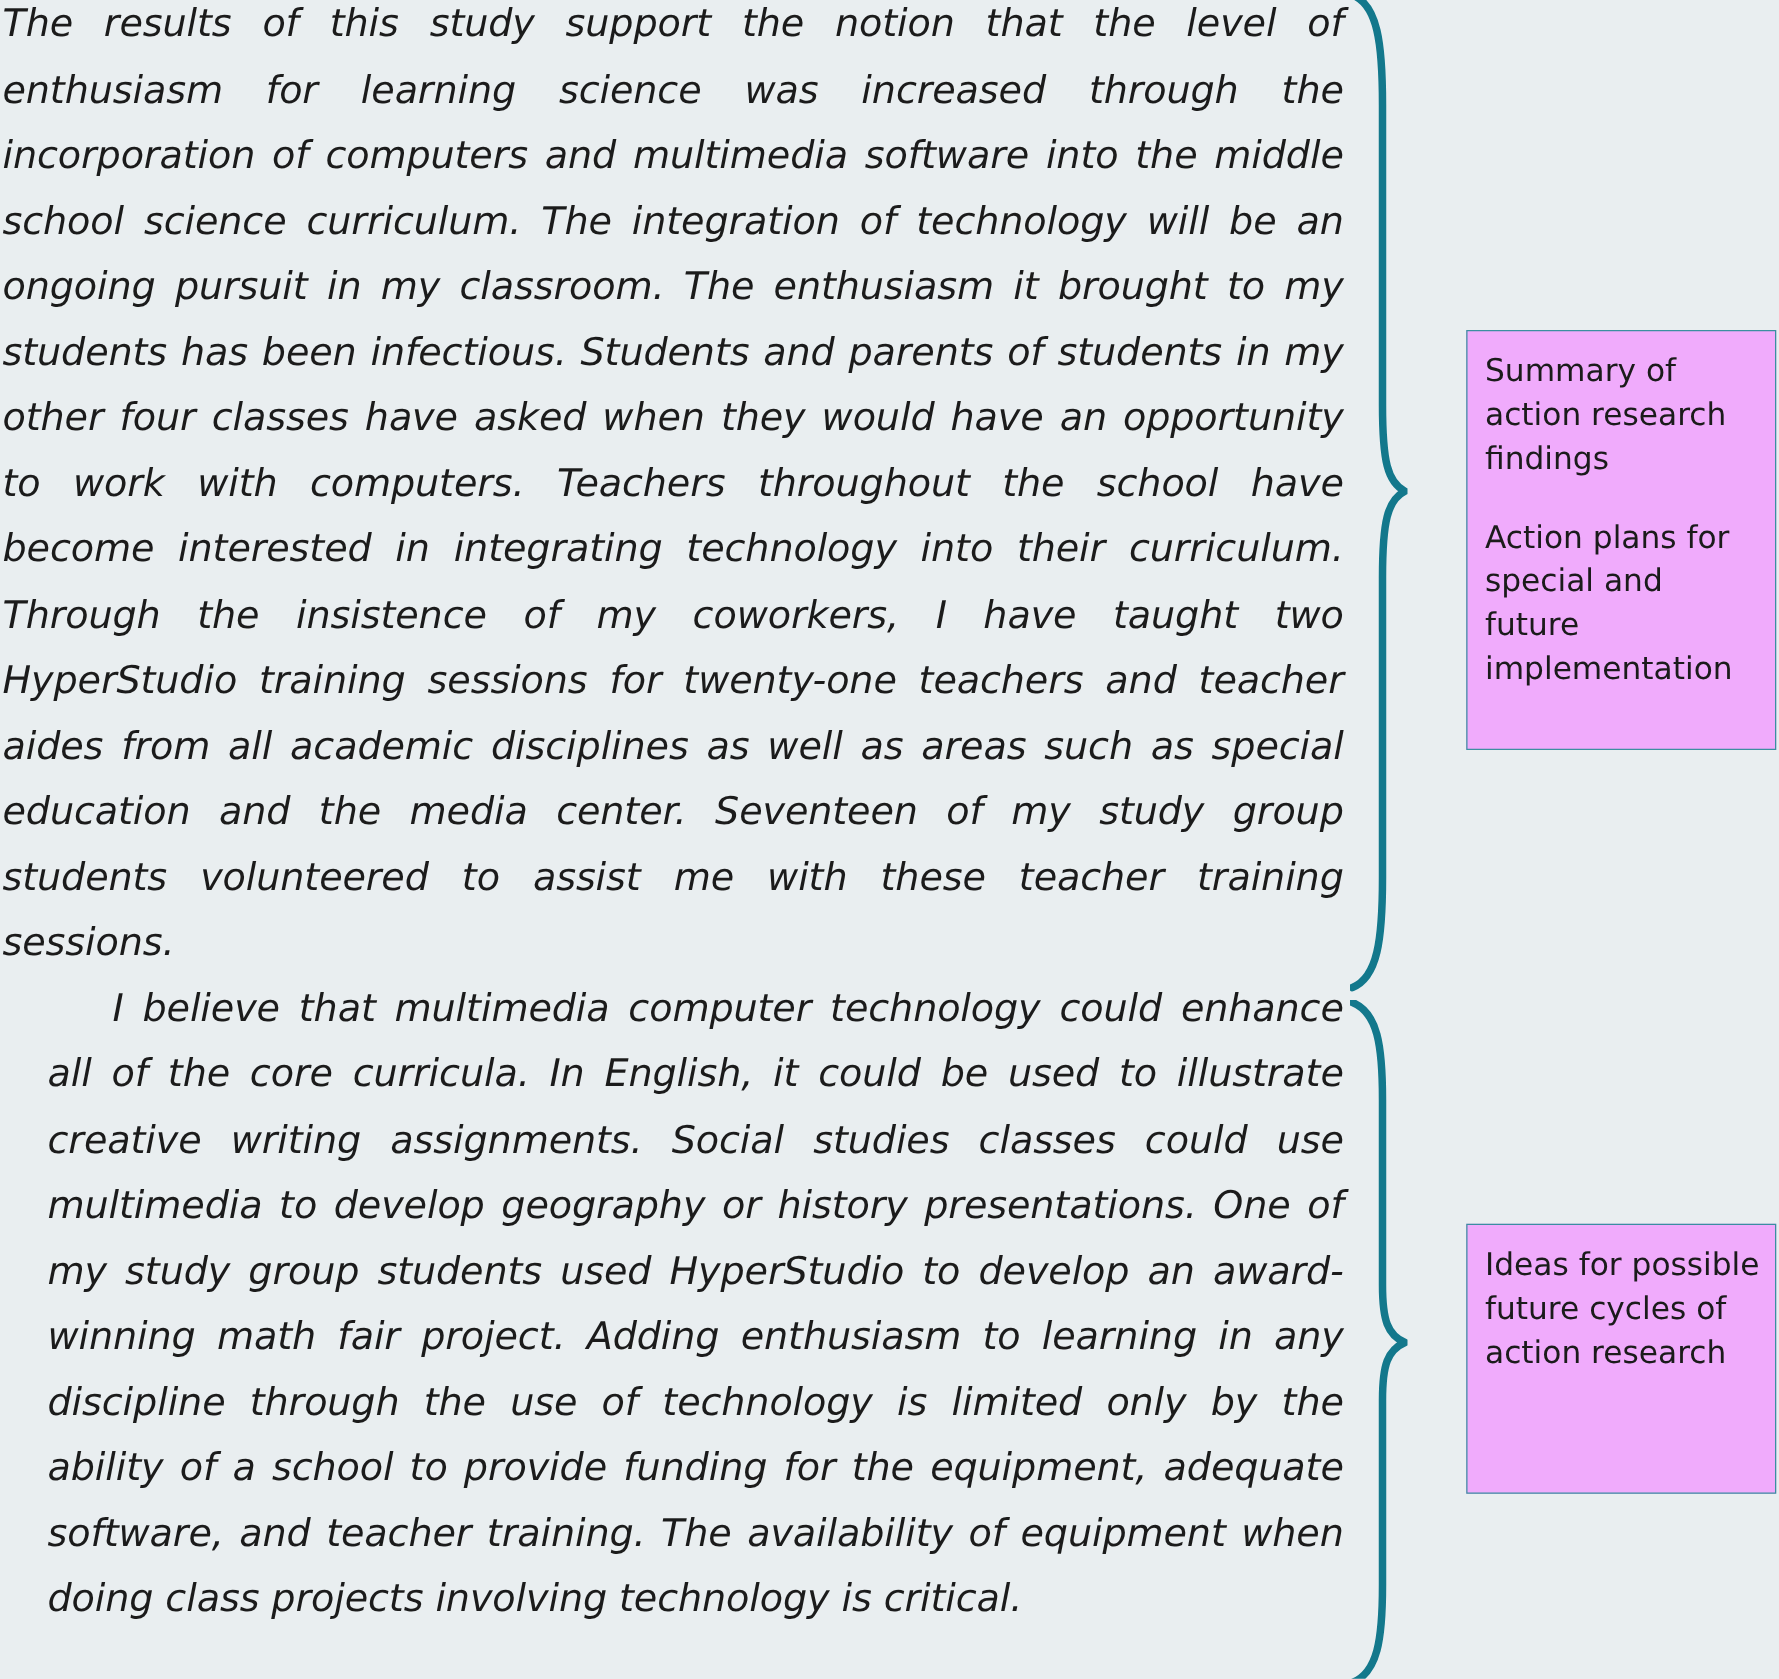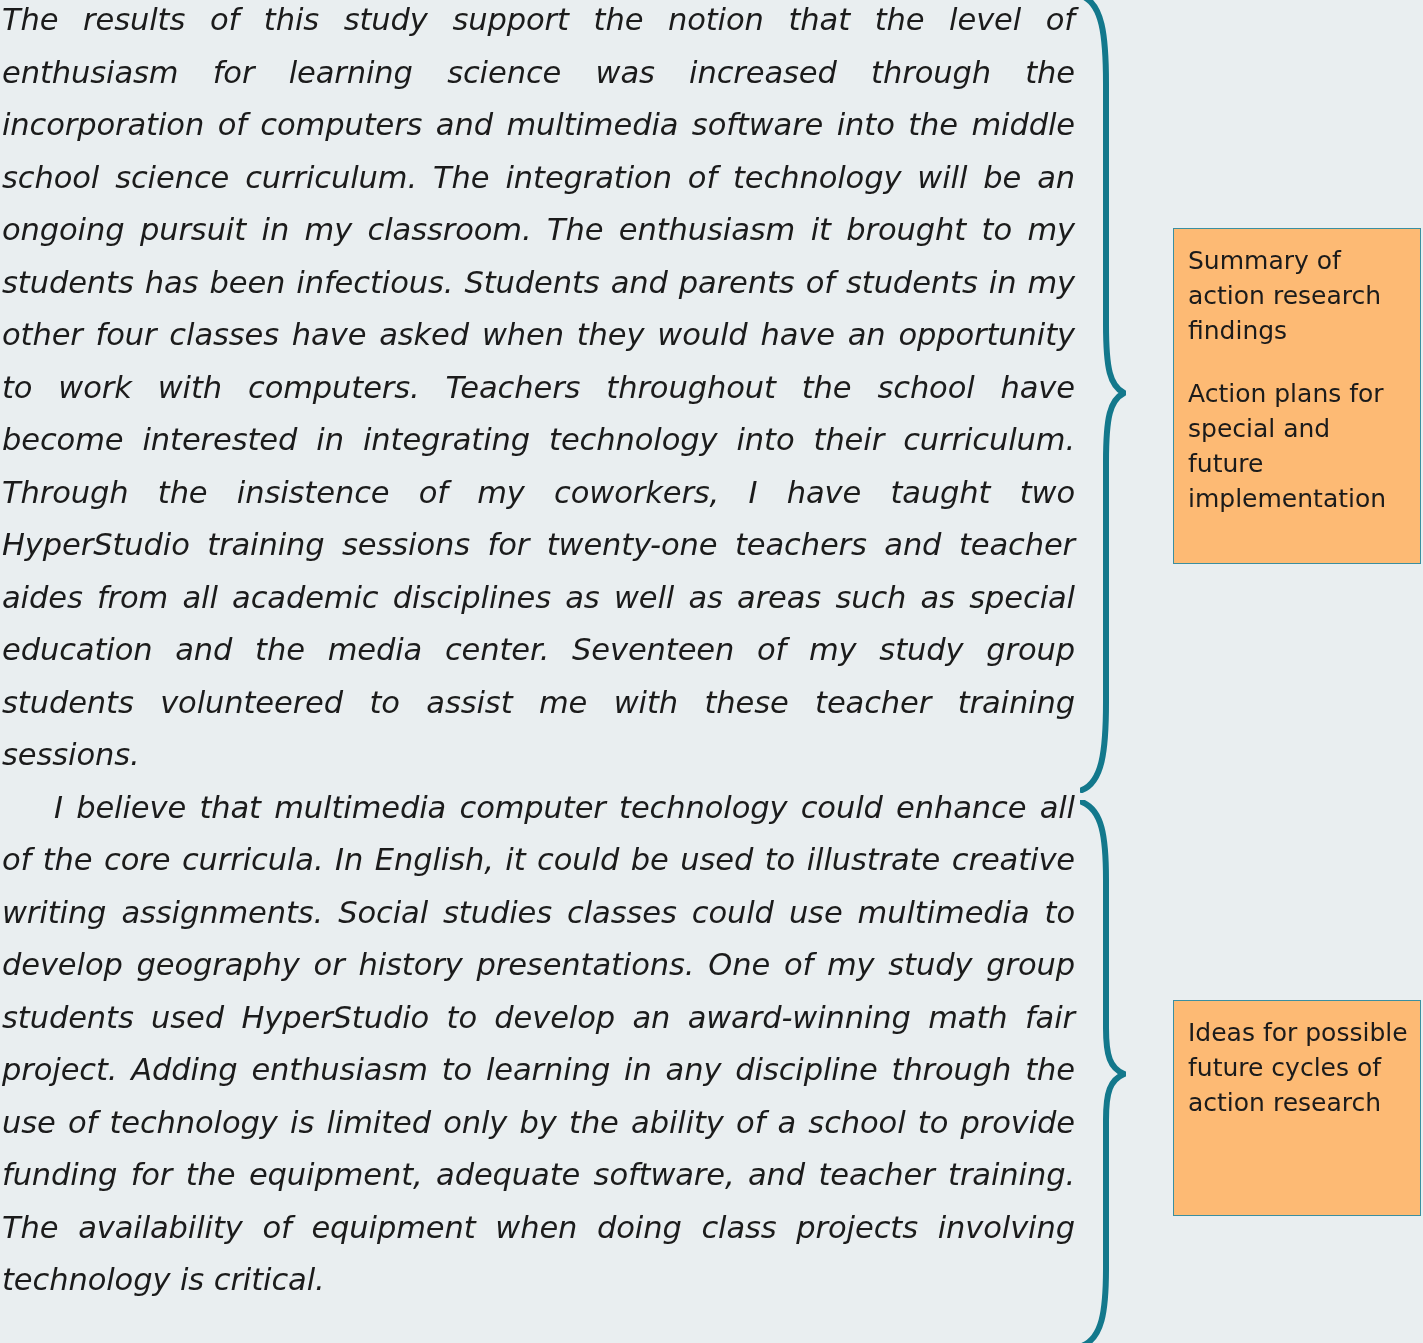--- a/index.html
+++ b/index.html
@@ -38,20 +38,21 @@
     color: #1b1b1b;
     text-align: justify;
     text-justify: inter-word;
     margin: 0;
     padding: 0 8px 0 2px;
     letter-spacing: -0.1px;
   }
   .para.second {
     text-indent: 52px;
     margin-top: 0px;
+    margin-left: 36px;
   }
   .para.first {
     margin-top: -6px;
   }
 
   
   .brace {
     position: absolute;
     color: #13788c;
   }
@@ -65,32 +66,33 @@
   .brace-bottom {
     left: 1080px;
     top: 800px;
   }
 
   
   .callout {
     position: absolute;
     box-sizing: border-box;
     border: 1.6px solid #3b8fa0;
-    background: #fdba74;
+    background: #f0abfc;
     padding: 14px 12px 16px 14px;
+    margin-top: 36px;
   }
   .callout-1 {
     left: 1173px;
     top: 228px;
     width: 248px;
     height: 336px;
   }
   .callout-2 {
     left: 1173px;
-    top: 1000px;
+    top: 943px;
     width: 248px;
     height: 216px;
   }
   .callout p {
     margin: 0;
     font-family: "DejaVu Sans", sans-serif;
     font-size: 25px;
     line-height: 35px;
     color: #1b1b1b;
   }

